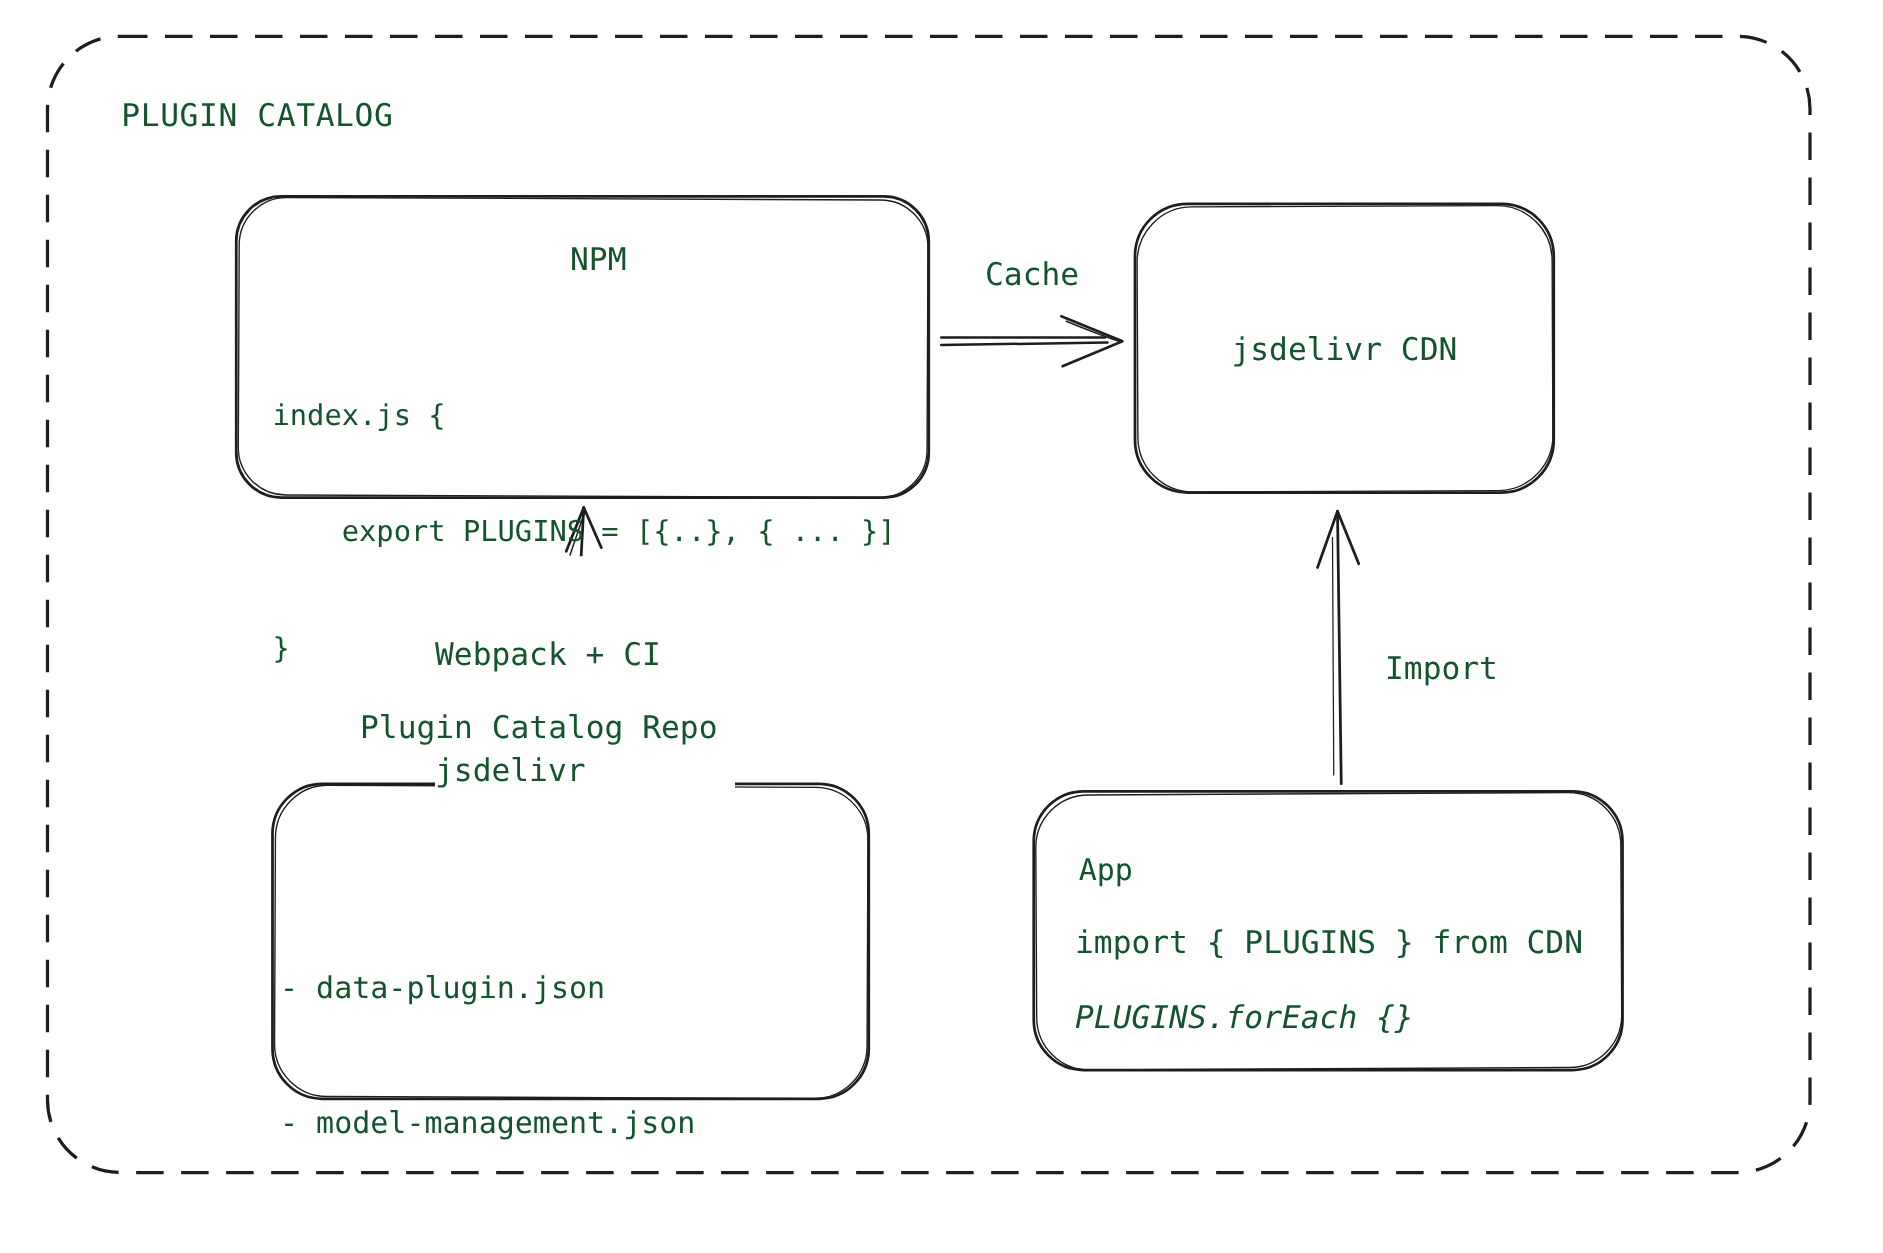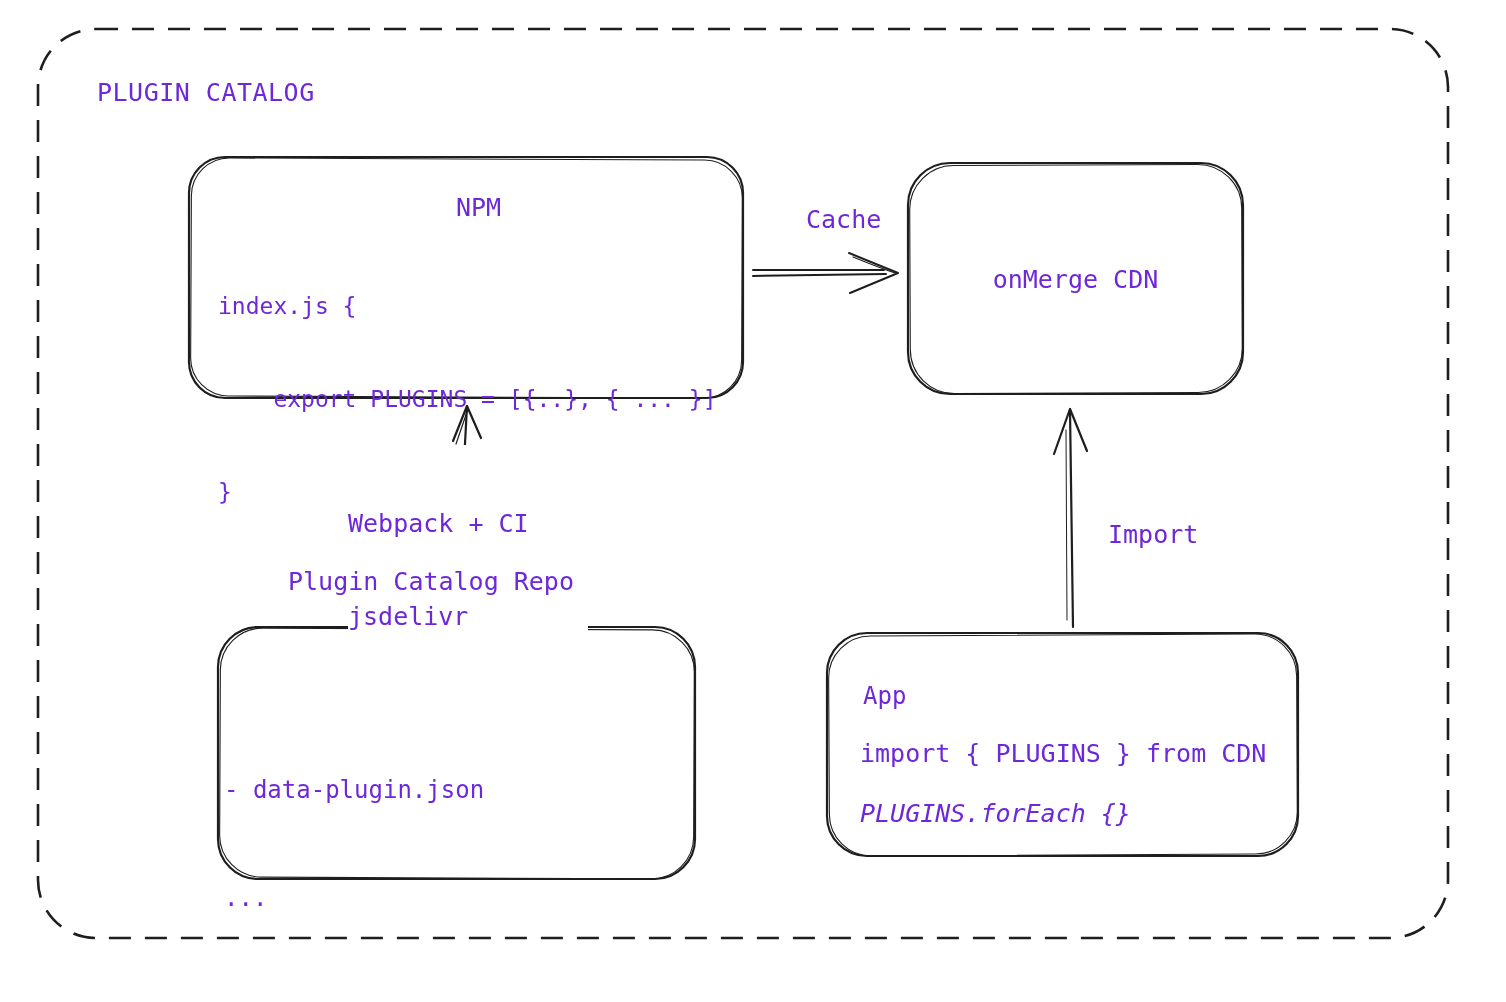--- a/index.html
+++ b/index.html
@@ -19,35 +19,35 @@
   .canvas svg.scene {
     position: absolute;
     left: 0;
     top: 0;
     width: 1506px;
     height: 1002px;
   }
   .label {
     position: absolute;
     white-space: pre;
-    color: #6d28d9;
+    color: #14532d;
     line-height: 1.25;
   }
   .fs-title  { font-size: 25px; }
   .fs-code   { font-size: 23px; }
   .fs-list   { font-size: 24px; }
 
   .diagram-title { left: 97px; top: 77px; font-size: 25px; letter-spacing: 0.5px; }
 
   .npm-title { left: 408px; top: 192px; margin-left: 48px; }
-  .npm-code  { left: 218px; top: 229px; line-height: 31px; }
+  .npm-code  { left: 218px; top: 256px; line-height: 31px; }
 
   .cdn-label { left: 908px; top: 264px; width: 335px; text-align: center; }
 
-  .cache-label { left: 788px; top: 204px; margin-left: 18px; }
+  .cache-label { left: 788px; top: 204px; }
 
   .build-label {
     left: 348px; top: 445px; width: 240px;
     text-align: left; line-height: 31px;
     background: #ffffff; padding: 1px 0 3px 0;
   }
 
   .repo-title { left: 288px; top: 566px; }
   .repo-list  { left: 224px; top: 700px; line-height: 36px; }
 
@@ -108,32 +108,33 @@
 
   <div class="label diagram-title">PLUGIN CATALOG</div>
 
   <div class="label npm-title fs-title">NPM</div>
   <div class="label npm-code fs-code">
     <div>index.js {</div>
     <div>    export PLUGINS = [{..}, { ... }]</div>
     <div>}</div>
   </div>
 
-  <div class="label cdn-label fs-title">onMerge CDN</div>
+  <div class="label cdn-label fs-title">jsdelivr CDN</div>
 
   <div class="label cache-label fs-title">Cache</div>
 
   <div class="label build-label fs-title">
     <div>Webpack + CI</div>
     <div>jsdelivr</div>
   </div>
 
   <div class="label repo-title fs-title">Plugin Catalog Repo</div>
   <div class="label repo-list fs-list">
     <div>- data-plugin.json</div>
+    <div>- model-management.json</div>
     <div>...</div>
   </div>
 
   <div class="label app-title">App</div>
   <div class="label app-code-1 fs-title">import { PLUGINS } from CDN</div>
   <div class="label app-code-2 fs-title">PLUGINS.forEach {}</div>
 
   <div class="label import-label fs-title">Import</div>
 
 </div>

